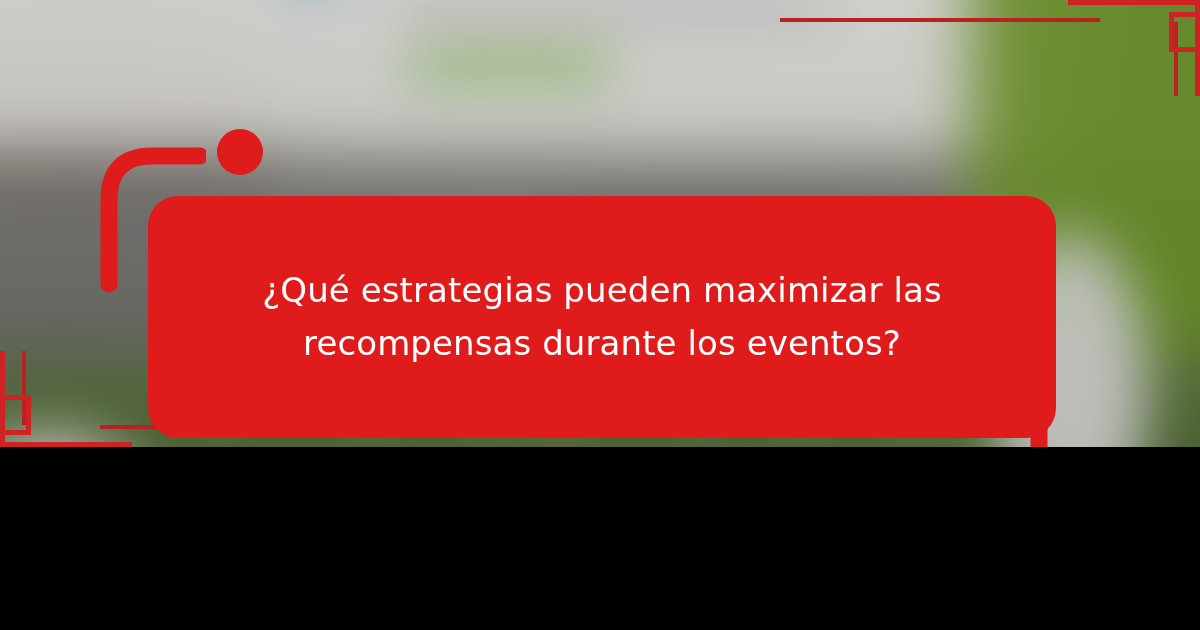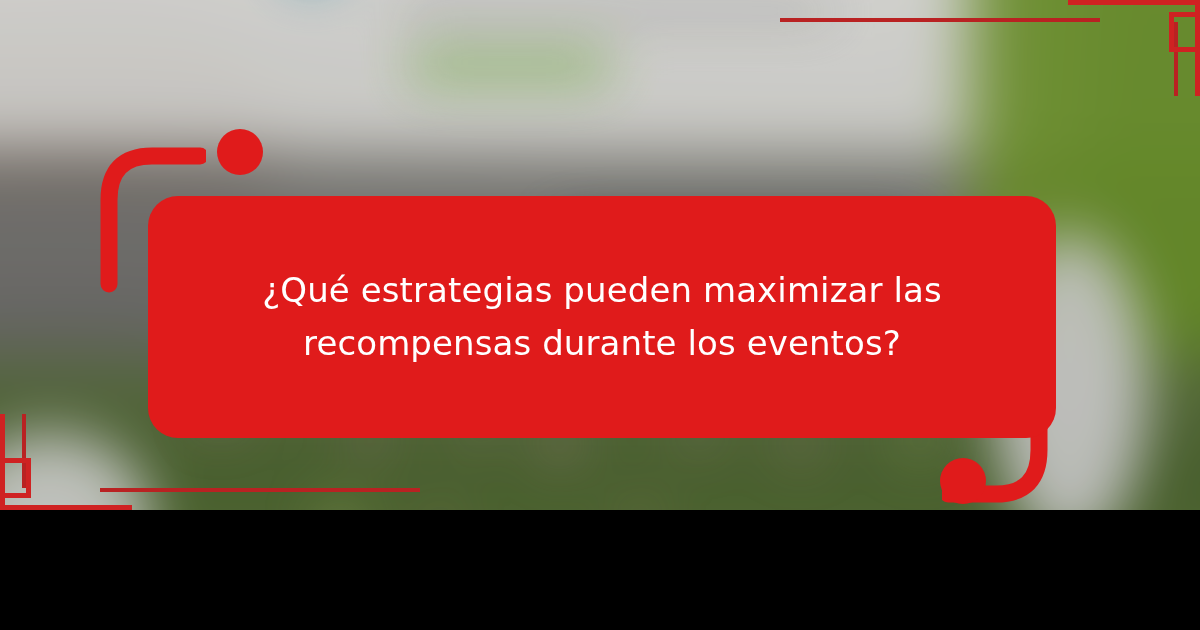--- a/index.html
+++ b/index.html
@@ -4,21 +4,21 @@
 <title>Quote Card</title>
 <style>
   html, body {
     margin: 0;
     padding: 0;
     background: #000;
   }
   #stage {
     position: relative;
     width: 1200px;
-    height: 510px;
+    height: 447px;
     overflow: hidden;
     font-family: "DejaVu Sans", "Liberation Sans", sans-serif;
     background: #6d6a5e;
   }
 
   
   .bg-layer {
     position: absolute;
     inset: -80px;
     filter: blur(26px);

